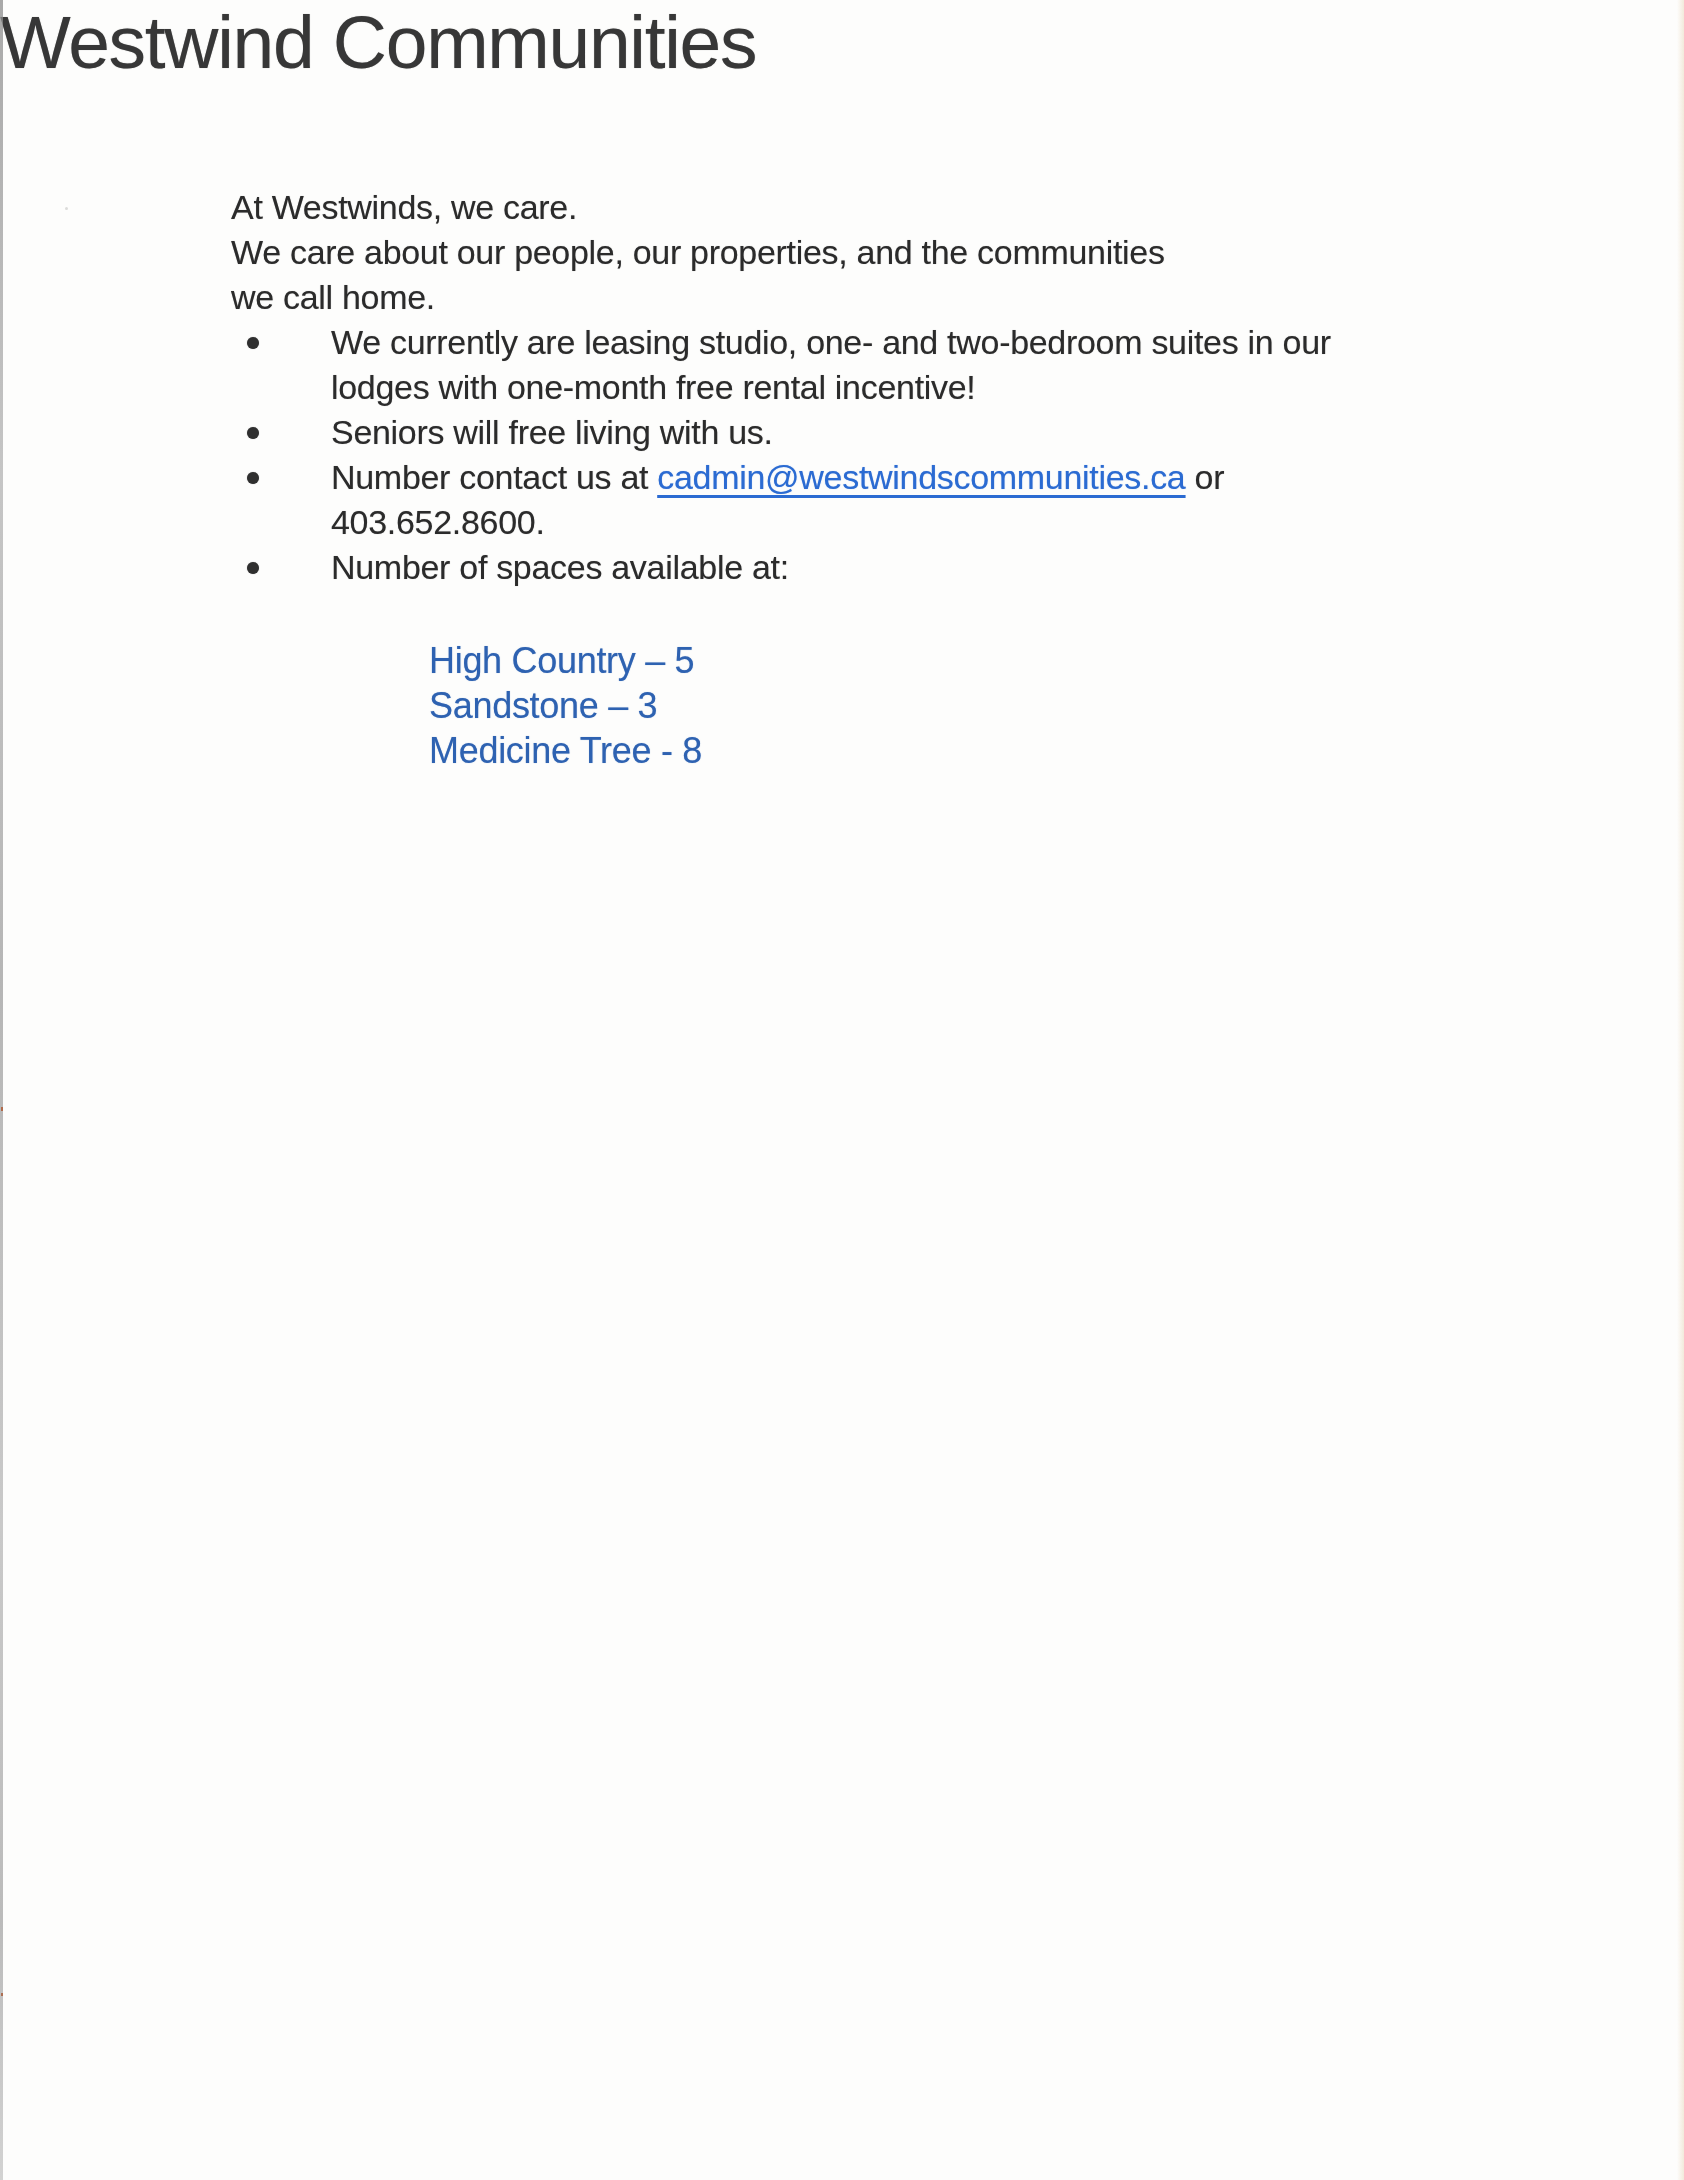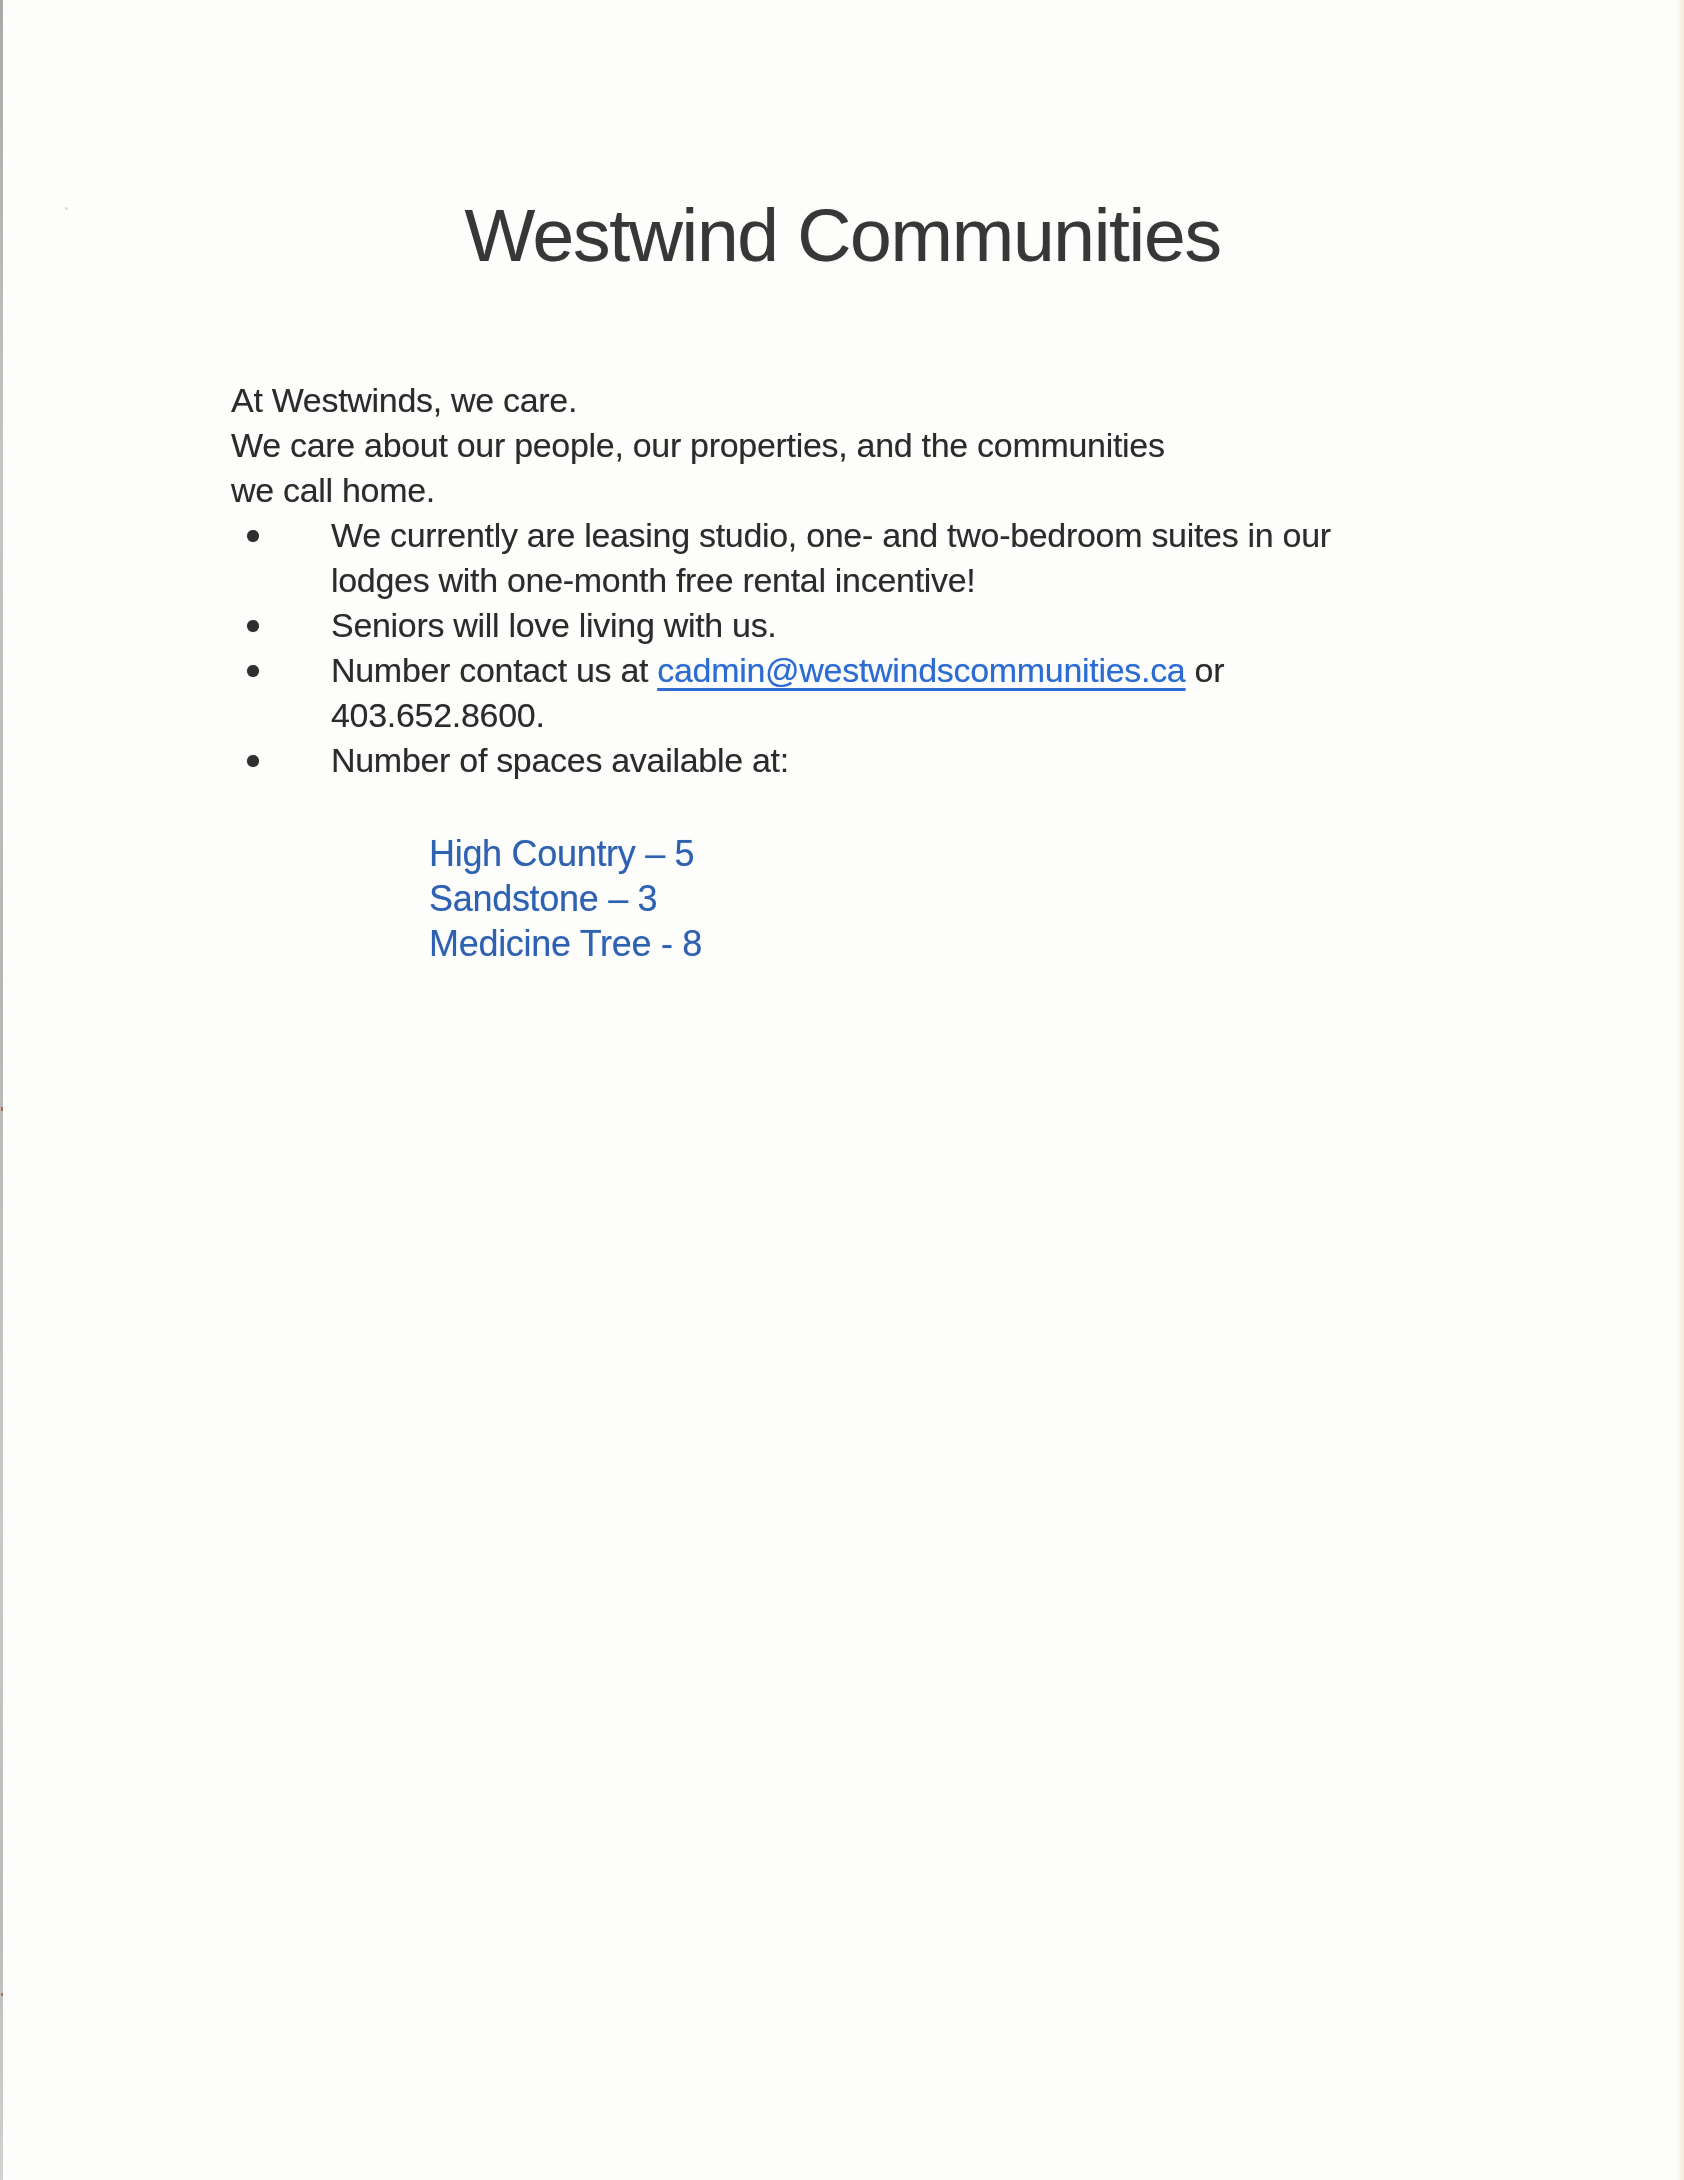--- a/index.html
+++ b/index.html
@@ -11,22 +11,21 @@
     position: relative;
     width: 1685px;
     height: 2181px;
     background: #fdfdfc;
     overflow: hidden;
     font-family: "Liberation Sans", sans-serif;
     color: #2b2b2b;
   }
   .doc-title {
     margin: 0;
-    padding-top: 193px;
-    text-align: center;
+    text-align: left;
     font-size: 75px;
     font-weight: 400;
     line-height: 85px;
     letter-spacing: -1.3px;
     color: #373737;
     text-shadow: 0 0 0.9px rgba(45,45,45,0.45);
   }
   .content {
     margin-left: 201px;
     margin-right: 153px;
@@ -113,21 +112,21 @@
         <span class="bullet-dot"></span>
         <div class="bullet-text">
           <div class="line">We currently are leasing studio, one- and two-bedroom suites in our</div>
           <div class="line">lodges with one-month free rental incentive!</div>
         </div>
       </div>
 
       <div class="bullet-row">
         <span class="bullet-dot"></span>
         <div class="bullet-text">
-          <div class="line">Seniors will love living with us.</div>
+          <div class="line">Seniors will free living with us.</div>
         </div>
       </div>
 
       <div class="bullet-row">
         <span class="bullet-dot"></span>
         <div class="bullet-text">
           <div class="line"><span>Number contact us at </span><a href="#" class="email-link">cadmin@westwindscommunities.ca</a><span> or</span></div>
           <div class="line">403.652.8600.</div>
         </div>
       </div>

